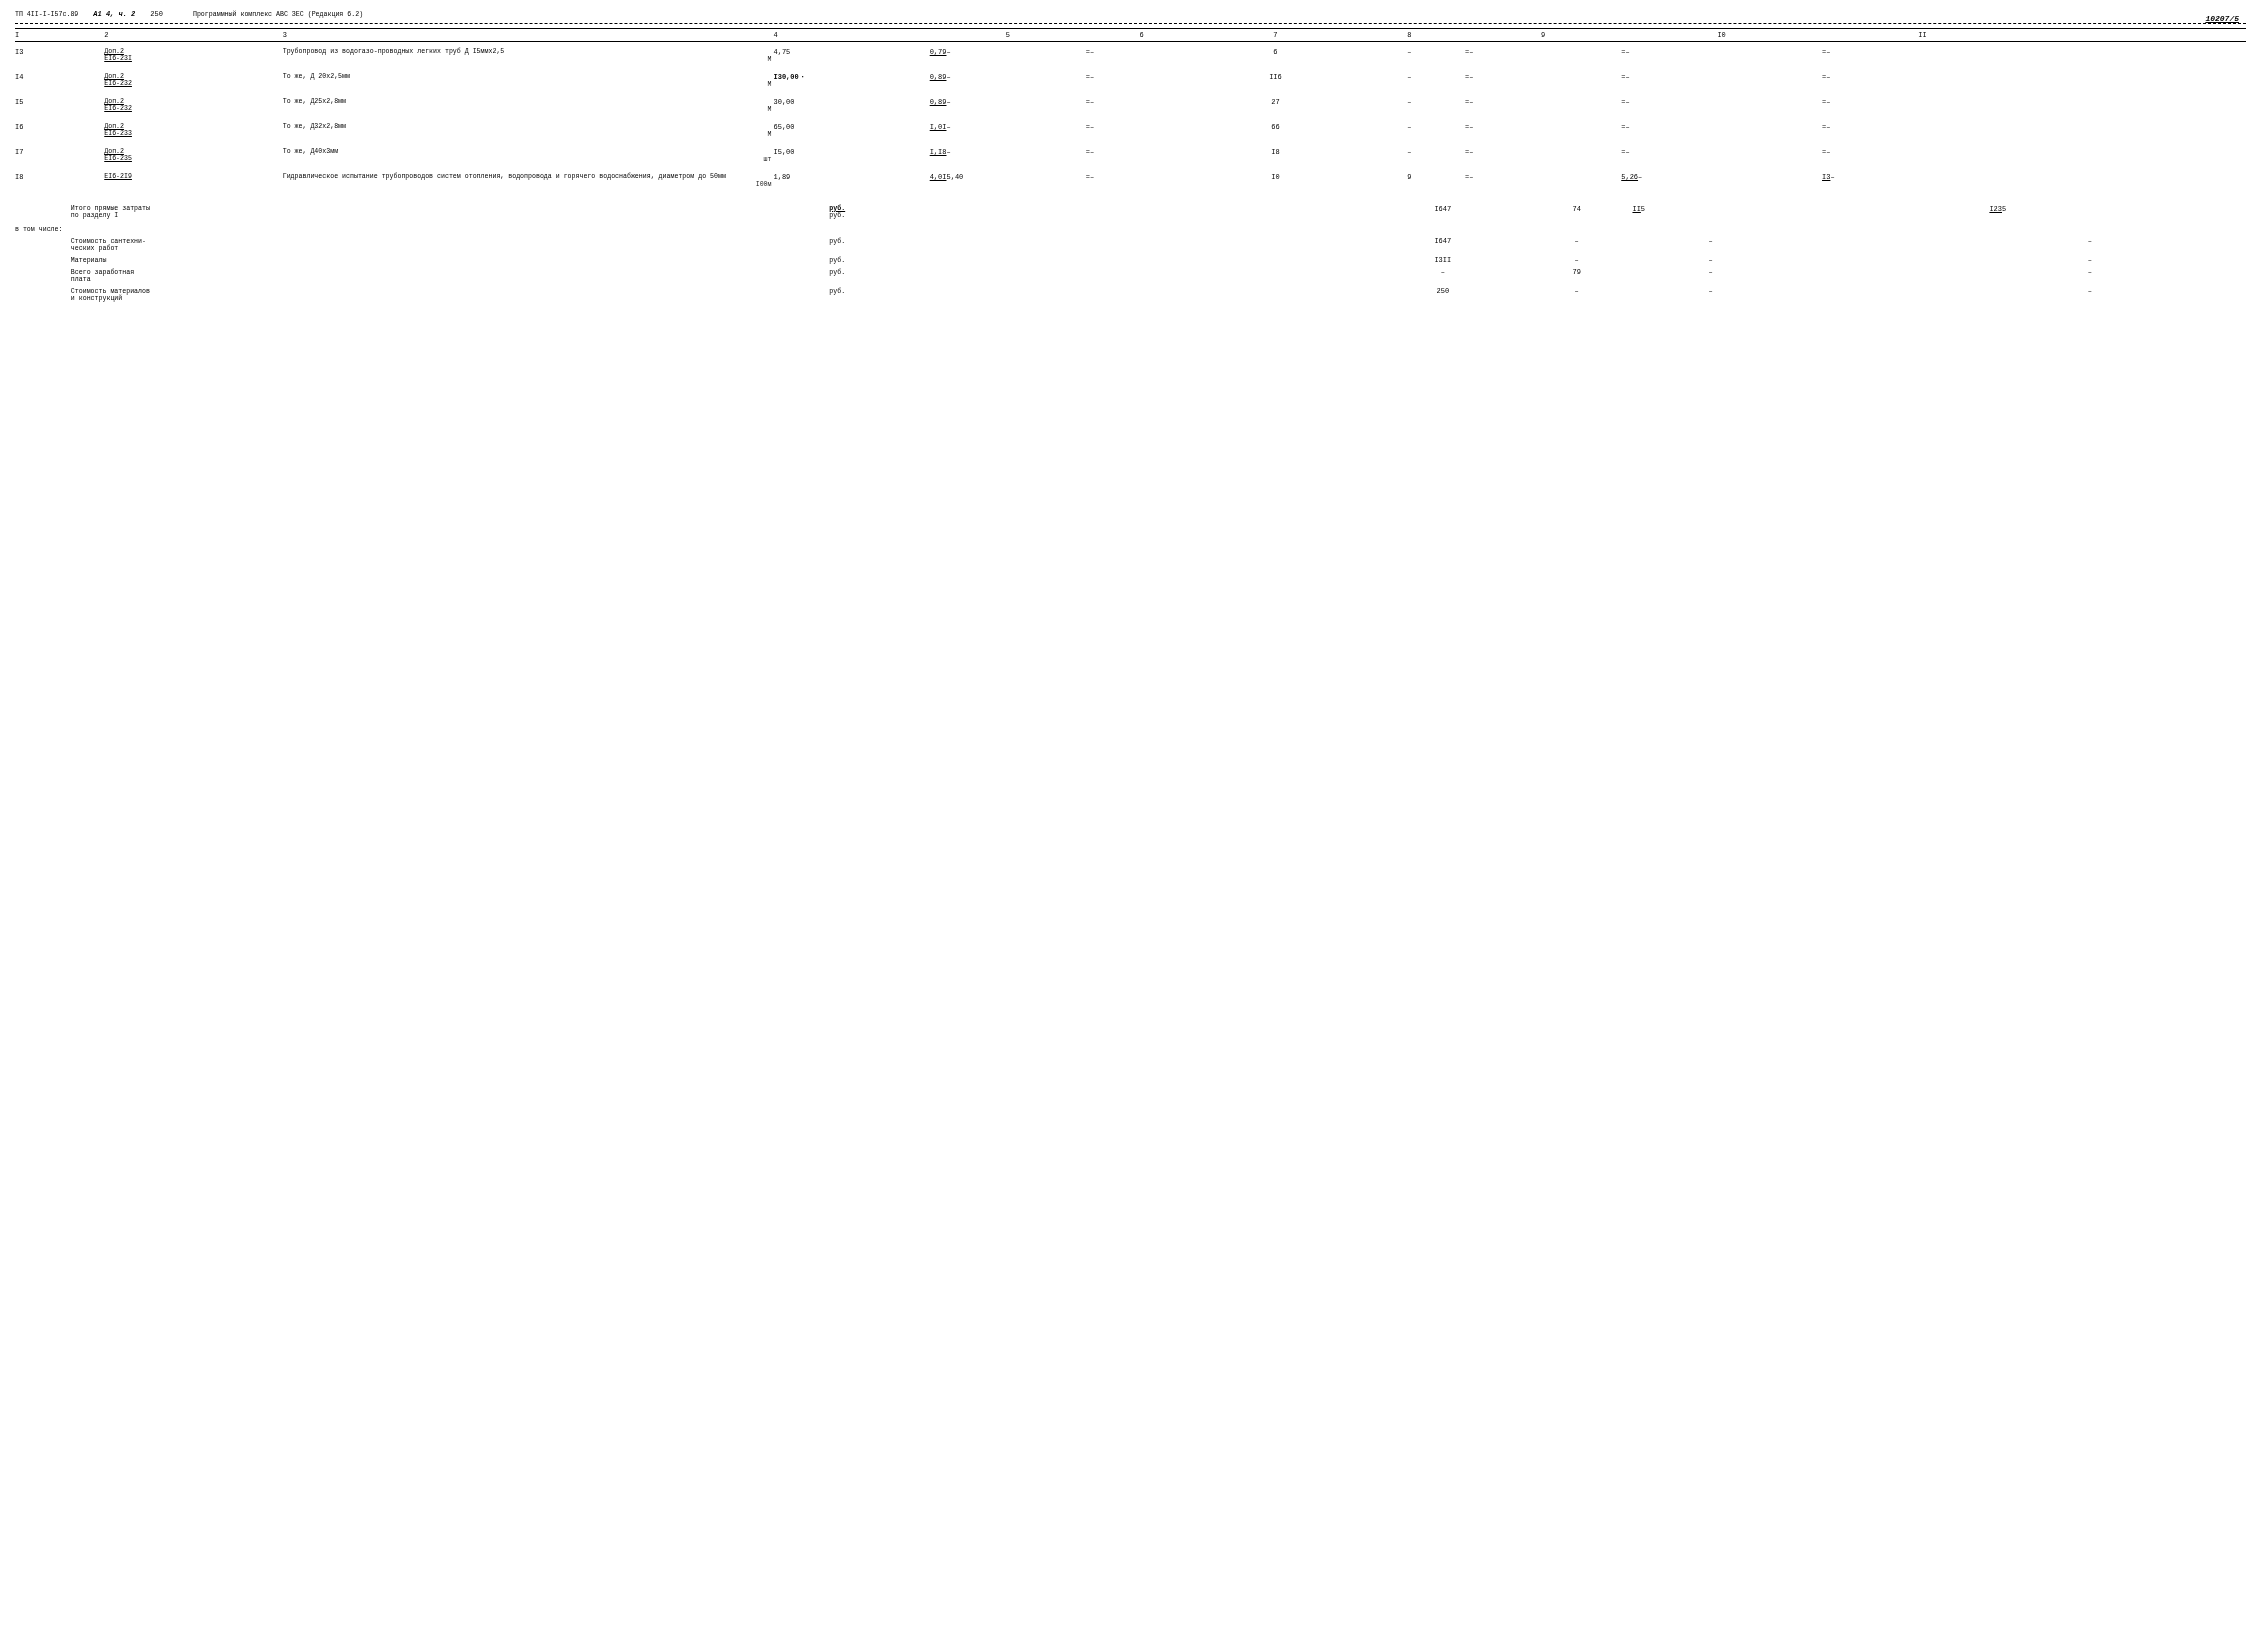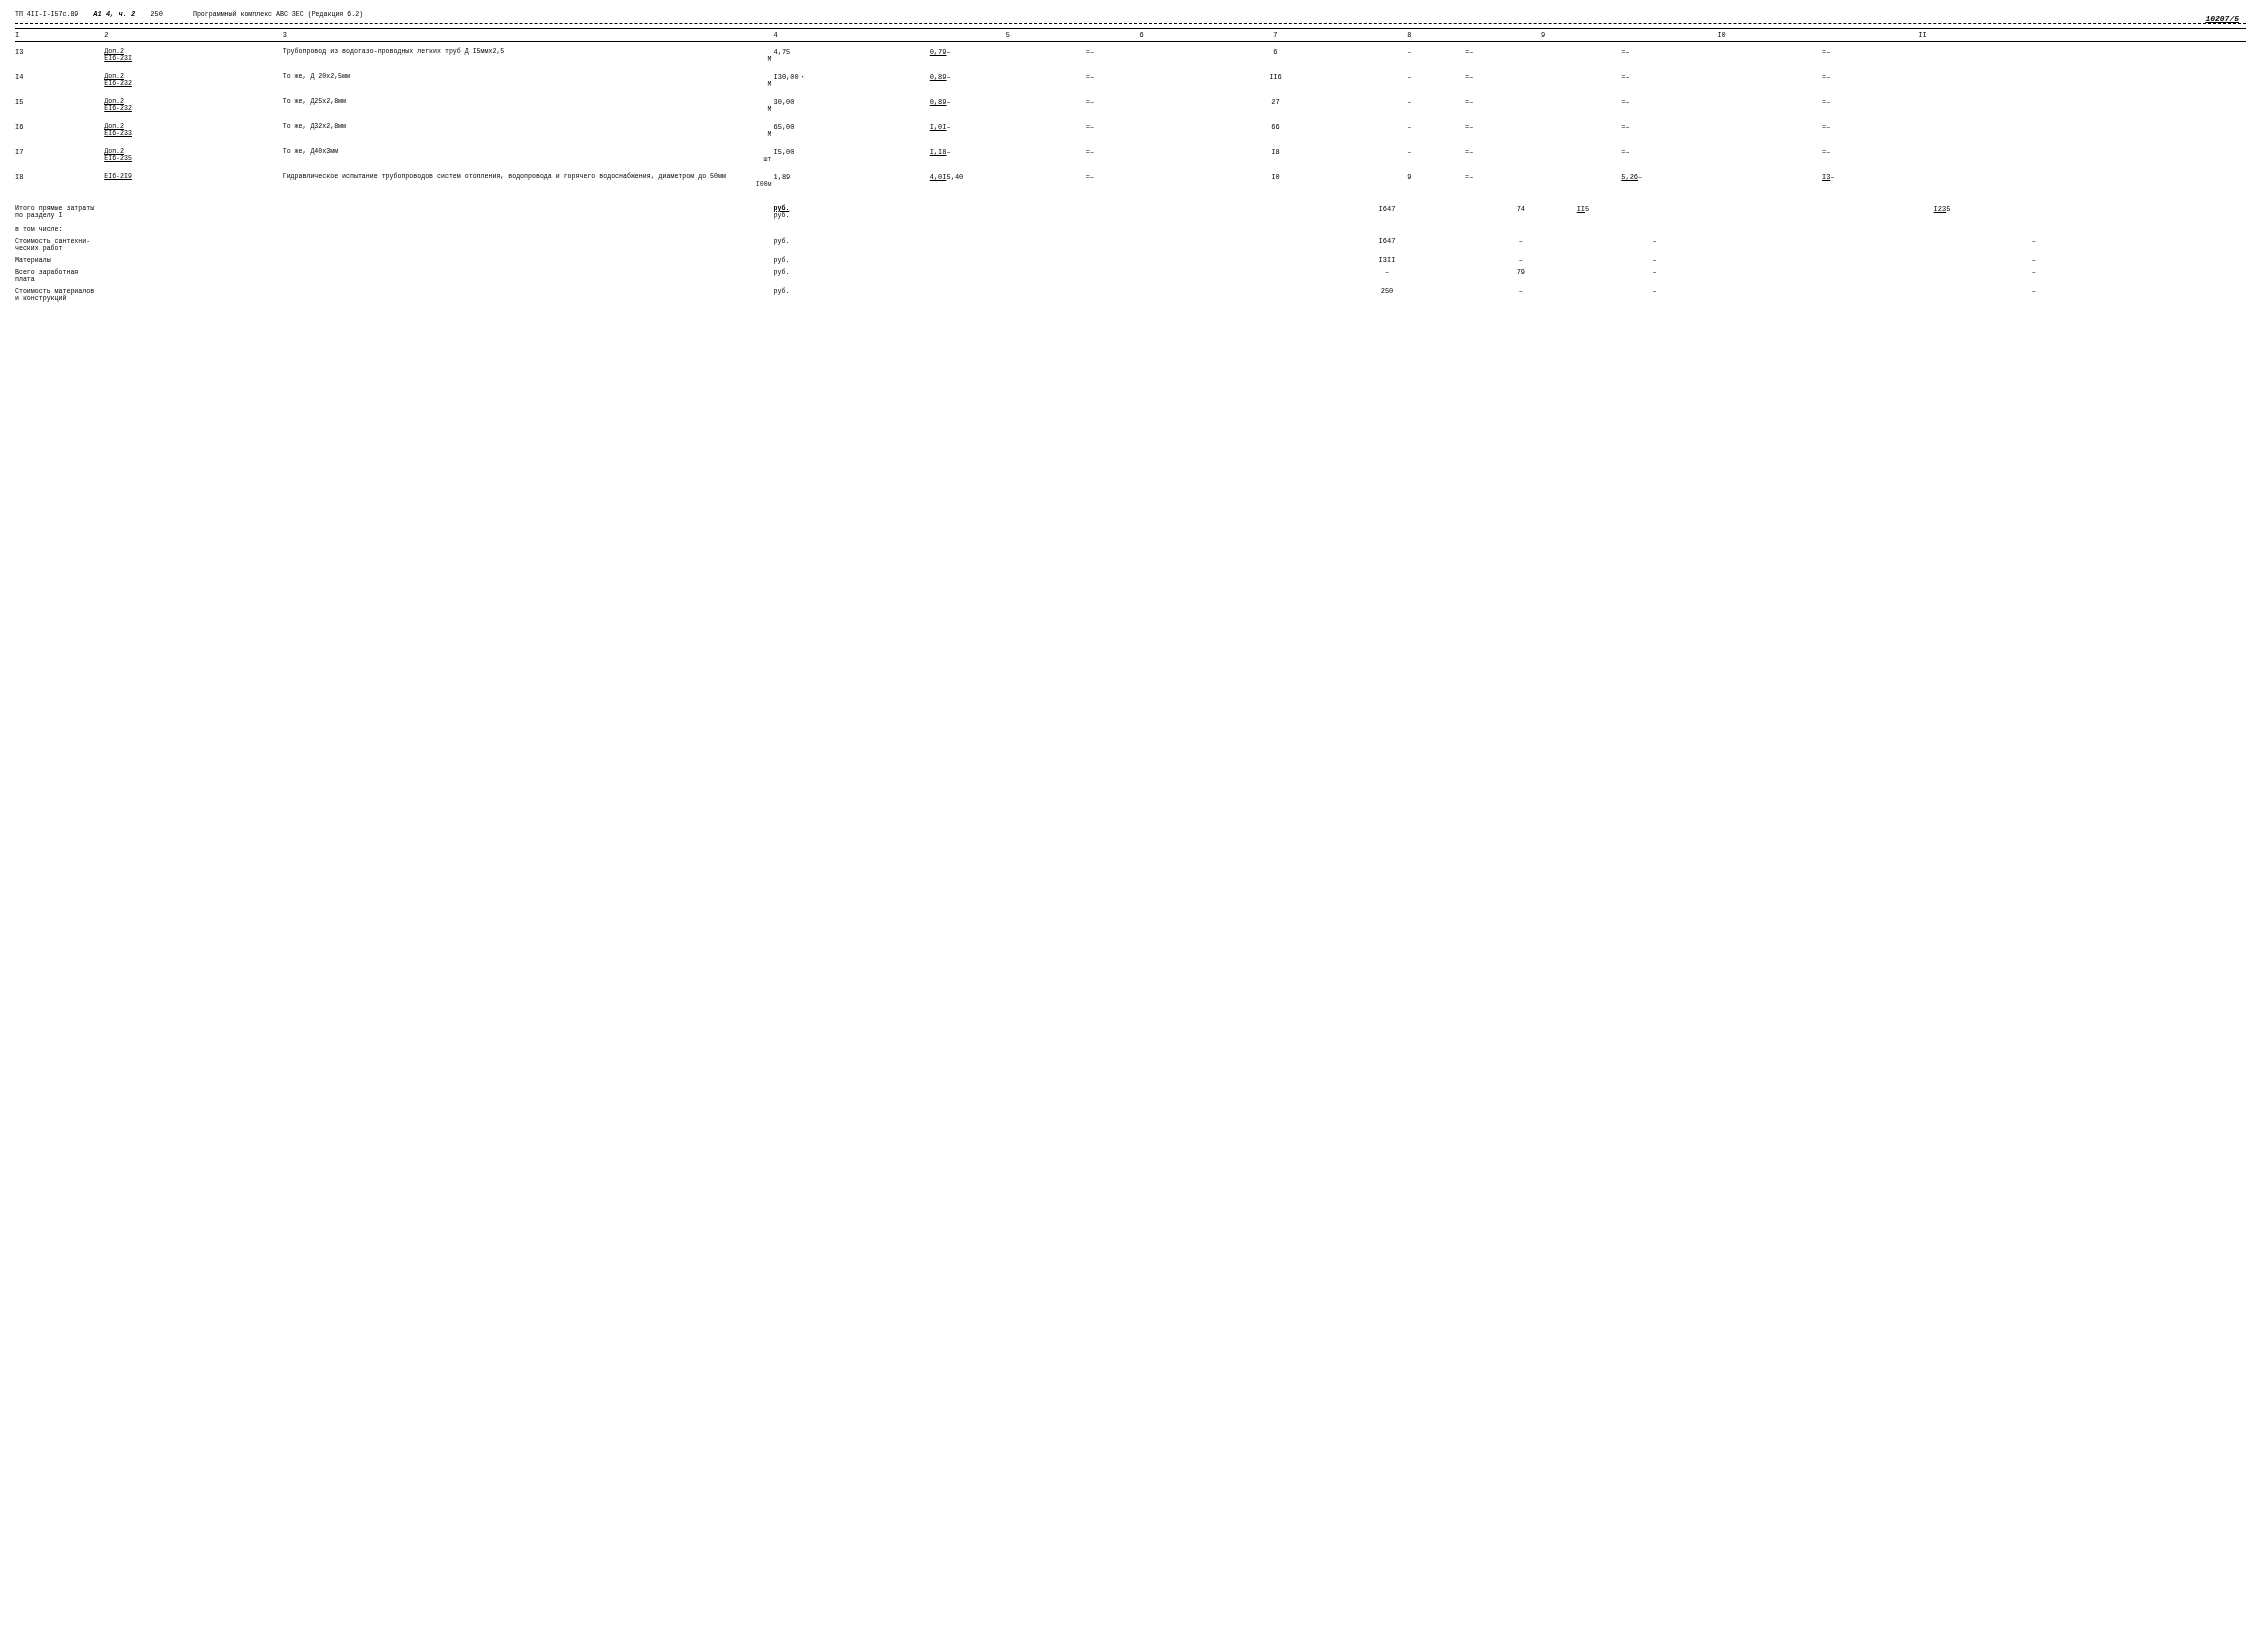--- a/index.html
+++ b/index.html
@@ -101,20 +101,21 @@
     .bold { font-weight: bold; }
     .summary-section {
       margin-top: 8px;
       padding-left: 0;
     }
     .summary-row {
       display: flex;
       width: 100%;
       padding: 1.5px 0;
       align-items: baseline;
+      justify-content: center;
     }
     .s-label { width: 34%; font-size: 6.6px; }
     .s-unit  { width: 5%;  font-size: 6.6px; }
     .s-c4    { width: 7%;  }
     .s-c5    { width: 7%;  }
     .s-c6    { width: 5%;  }
     .s-c7    { width: 7%;  text-align: center; }
     .s-c8    { width: 5%;  text-align: center; }
     .s-c9    { width: 7%;  text-align: center; }
     .s-c10   { width: 9%;  text-align: center; }
@@ -199,21 +200,21 @@
   </div>
 
   <div class="data-row" style="padding-top:5px; padding-bottom:5px;">
     <div class="c1">I4</div>
     <div class="c2" style="text-decoration:underline; white-space:pre-line; font-size:6.6px;">Доп.2
 ЕI6-232</div>
     <div class="c3" style="font-size:6.6px;">
       То же, Д 20х2,5мм
       <div class="unit-line">М</div>
     </div>
-    <div class="c4" style="display:flex; align-items:flex-start; gap:1.5px;">I30,00 <span style="font-size:8px; line-height:1;">·</span></div>
+    <div class="c4" style="display:flex; align-items:flex-start; gap:1.5px;font-weight:bold;">I30,00 <span style="font-size:8px; line-height:1;">·</span></div>
     <div class="c5">
       <div class="cell-two-line">
         <div class="cell-top underline">0,89</div>
         <div class="cell-bot">–</div>
       </div>
     </div>
     <div class="c6">
       <div class="cell-two-line">
         <div class="cell-top">=</div>
         <div class="cell-bot">–</div>

